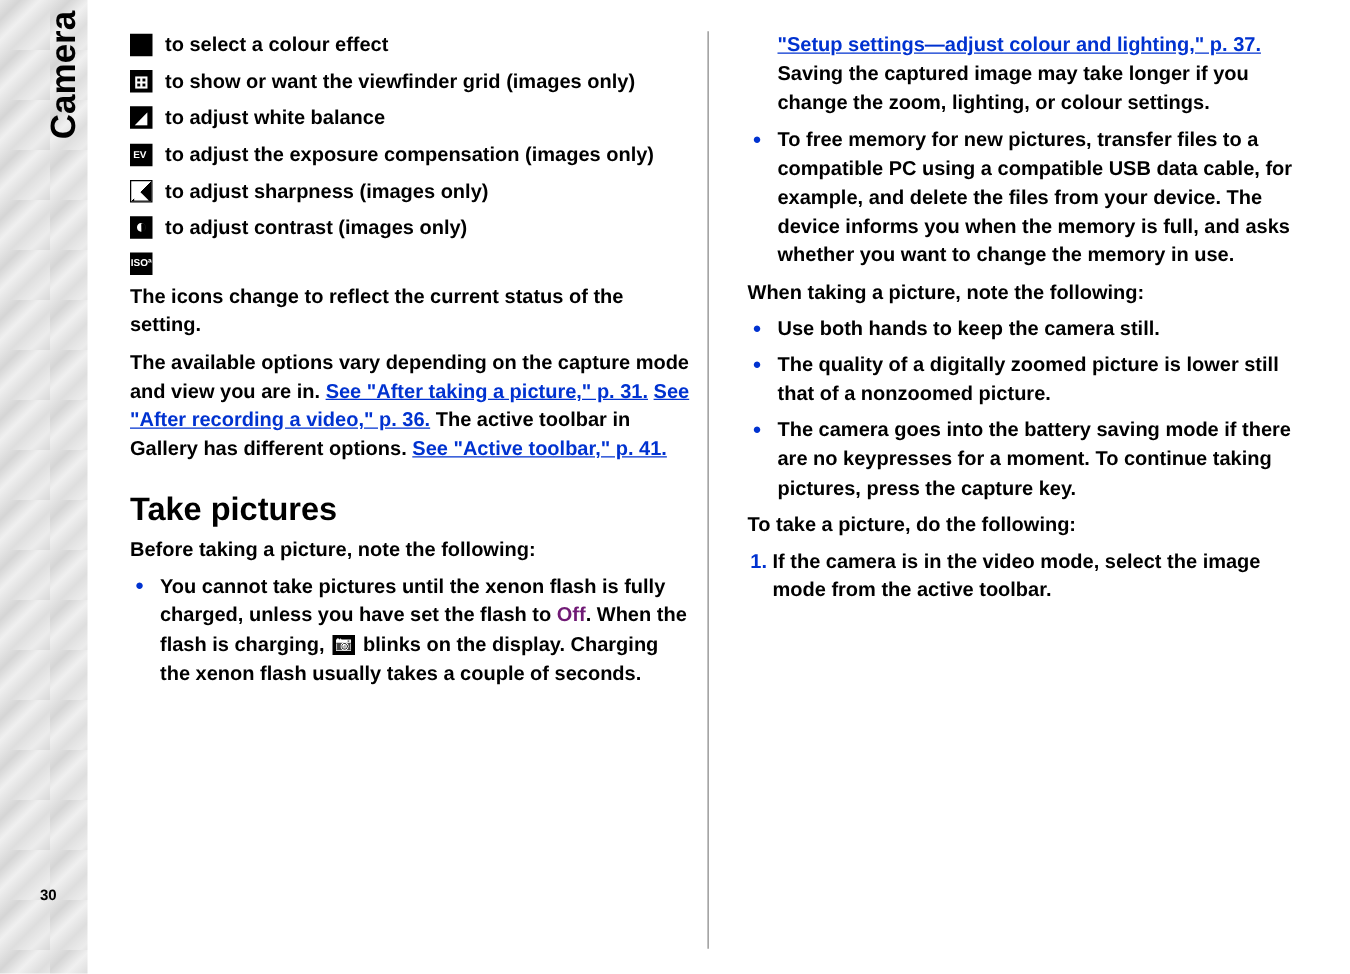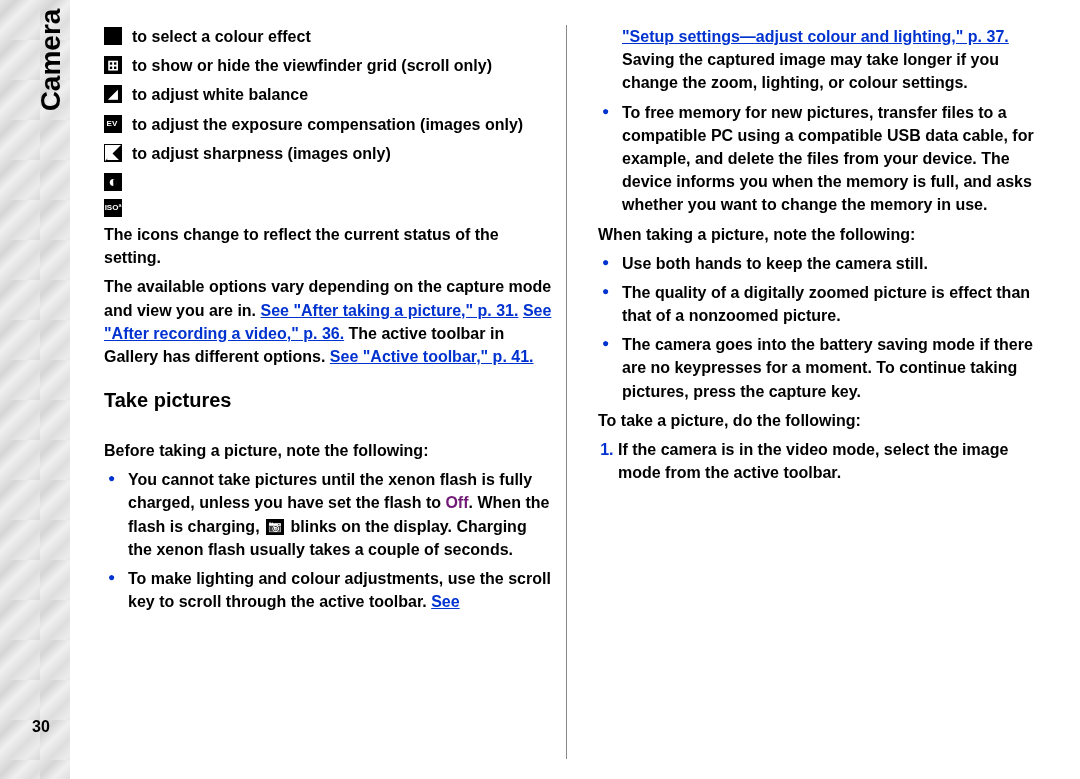--- a/index.html
+++ b/index.html
@@ -25,22 +25,22 @@
     top: 60px;
     transform: rotate(-90deg) translateX(-50%);
     transform-origin: left top;
     font-size: 28px;
     font-weight: bold;
     color: #000;
   }
   .page-num {
     position: absolute;
     left: 32px;
-    bottom: 43px;
-    font-size: 16px;
+    bottom: 56px;
+    font-size: 12px;
     font-weight: bold;
     color: #000;
   }
   .content {
     position: absolute;
     left: 90px;
     top: 25px;
     right: 20px;
     bottom: 20px;
     display: flex;
@@ -98,24 +98,24 @@
     vertical-align: middle;
     margin: 0 2px;
   }
   .icon-inline::before { content: "📷"; font-size: 11px; filter: grayscale(1) brightness(2); }
   p { margin-bottom: 6px; }
   .link {
     color: #0032d0;
     text-decoration: underline;
   }
   h2 {
-    font-size: 20px;
+    font-size: 26px;
     font-weight: bold;
     margin-top: 18px;
-    margin-bottom: 24px;
+    margin-bottom: 2px;
   }
   ul, ol {
     padding-left: 20px;
     margin-bottom: 6px;
   }
   ul li {
     list-style: none;
     position: relative;
     padding-left: 4px;
     margin-bottom: 6px;
@@ -145,69 +145,67 @@
 <div class="page-num">30</div>
 
 <div class="content">
   <div class="col col-left">
     <div class="icon-line">
       <span class="icon-box"></span>
       <span>to select a colour effect</span>
     </div>
     <div class="icon-line">
       <span class="icon-box grid"></span>
-      <span>to show or hide the viewfinder grid (scroll only)</span>
+      <span>to show or want the viewfinder grid (images only)</span>
     </div>
     <div class="icon-line">
       <span class="icon-box wb"></span>
       <span>to adjust white balance</span>
     </div>
     <div class="icon-line">
       <span class="icon-box ev"></span>
       <span>to adjust the exposure compensation (images only)</span>
     </div>
     <div class="icon-line">
       <span class="icon-box sharp"></span>
       <span>to adjust sharpness (images only)</span>
     </div>
     <div class="icon-line">
       <span class="icon-box contrast"></span>
+      <span>to adjust contrast (images only)</span>
     </div>
     <div class="icon-line">
       <span class="icon-box iso"></span>
     </div>
 
     <p>The icons change to reflect the current status of the setting.</p>
     <p>
       <span>The available options vary depending on the capture mode and view you are in. </span><span class="link">See "After taking a picture," p. 31.</span><span> </span><span class="link">See "After recording a video," p. 36.</span><span> The active toolbar in Gallery has different options. </span><span class="link">See "Active toolbar," p. 41.</span>
     </p>
 
     <h2>Take pictures</h2>
     <p>Before taking a picture, note the following:</p>
     <ul>
       <li>
         <span>You cannot take pictures until the xenon flash is fully charged, unless you have set the flash to </span><span class="off">Off</span><span>. When the flash is charging, </span><span class="icon-inline"></span><span> blinks on the display. Charging the xenon flash usually takes a couple of seconds.</span>
-      </li>
-      <li>
-        <span>To make lighting and colour adjustments, use the scroll key to scroll through the active toolbar. </span><span class="link">See</span>
       </li>
     </ul>
   </div>
 
   <div class="col">
     <p style="padding-left:24px;">
       <span class="link">"Setup settings—adjust colour and lighting," p. 37.</span><span> Saving the captured image may take longer if you change the zoom, lighting, or colour settings.</span>
     </p>
     <ul>
       <li>To free memory for new pictures, transfer files to a compatible PC using a compatible USB data cable, for example, and delete the files from your device. The device informs you when the memory is full, and asks whether you want to change the memory in use.</li>
     </ul>
     <p>When taking a picture, note the following:</p>
     <ul>
       <li>Use both hands to keep the camera still.</li>
-      <li>The quality of a digitally zoomed picture is effect than that of a nonzoomed picture.</li>
+      <li>The quality of a digitally zoomed picture is lower still that of a nonzoomed picture.</li>
       <li>The camera goes into the battery saving mode if there are no keypresses for a moment. To continue taking pictures, press the capture key.</li>
     </ul>
     <p>To take a picture, do the following:</p>
     <ol>
       <li>If the camera is in the video mode, select the image mode from the active toolbar.</li>
     </ol>
   </div>
 </div>
 
 </body></html>

